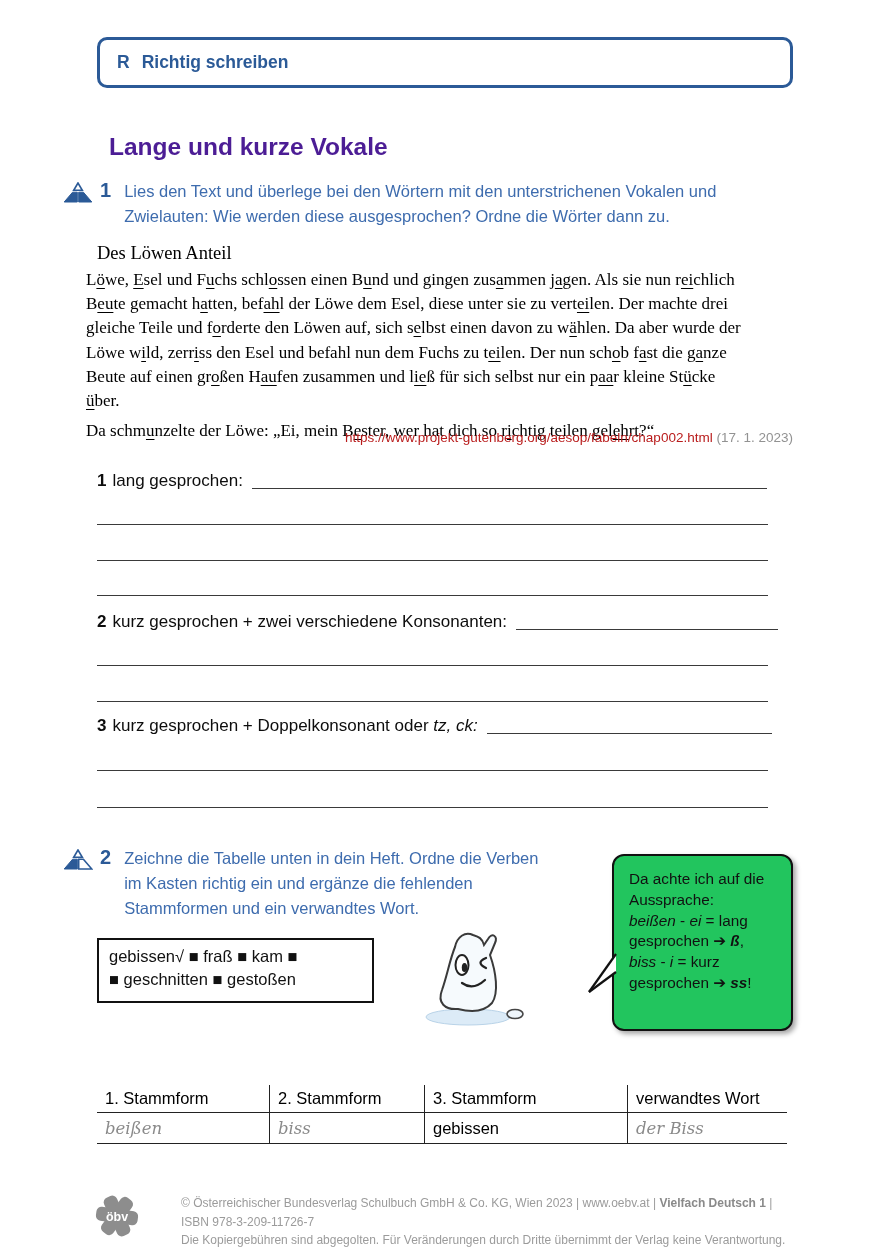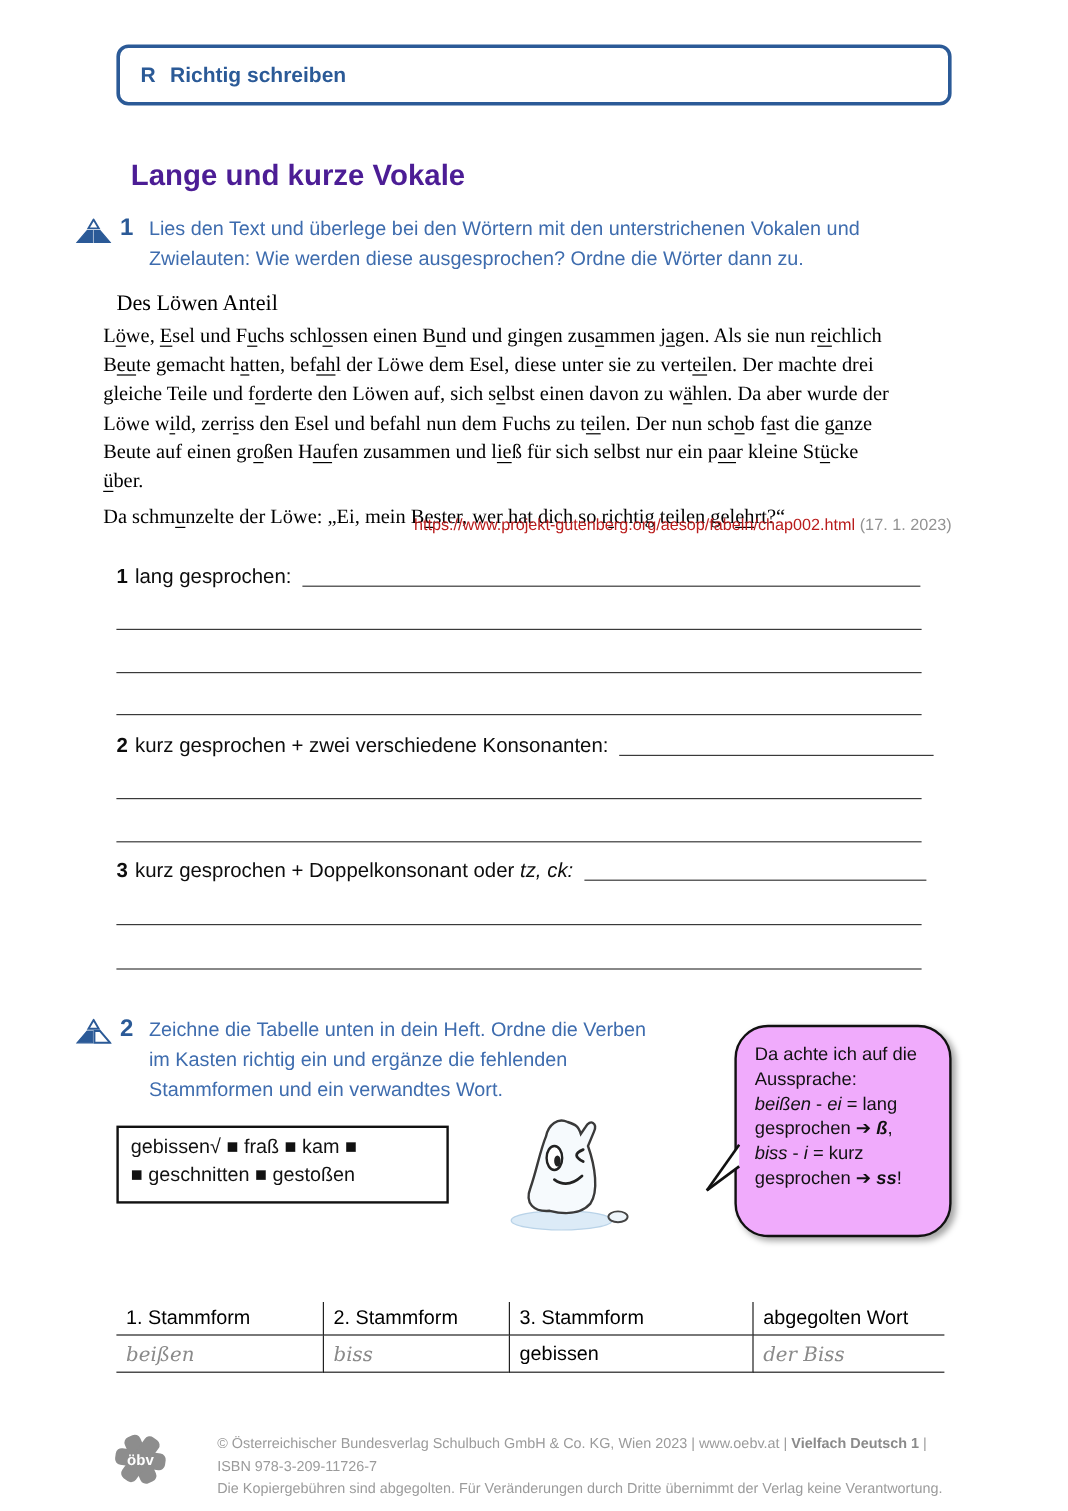--- a/index.html
+++ b/index.html
@@ -44,21 +44,21 @@
 
   
   .word-box{position:absolute;left:97px;top:938px;width:277px;height:65px;box-sizing:border-box;
             border:2px solid #111;padding:5px 10px;font-size:16.5px;line-height:1.42;color:#111;}
 
   
   .mascot{position:absolute;left:412px;top:928px;}
 
   
   .bubble{position:absolute;left:612px;top:854px;width:181px;height:177px;box-sizing:border-box;
-          background:#f0abfc;border:2.2px solid #111;border-radius:28px;
+          background:#22c55e;border:2.2px solid #111;border-radius:12px;
           box-shadow:3px 3px 5px rgba(0,0,0,0.35);}
   .bubble-tail{position:absolute;left:-27px;top:96px;}
   .bubble-text{padding:13px 10px 10px 15px;font-size:15.3px;line-height:1.36;color:#111;}
   .bubble-text .bi,.bi{font-style:italic;font-weight:bold;}
 
   
   .stem-table{position:absolute;left:97px;top:1085px;width:690px;display:grid;
               grid-template-columns:172px 155px 203px 160px;}
   .stem-table .cell{box-sizing:border-box;padding:4px 8px;font-size:16.5px;display:flex;align-items:center;}
   .stem-table .head{height:28px;border-bottom:1.4px solid #222;color:#000;}
@@ -168,21 +168,21 @@
       <div>gesprochen ➔ <strong class="bi">ß</strong>,</div>
       <div><em>biss</em> - <em>i</em> = kurz</div>
       <div>gesprochen ➔ <strong class="bi">ss</strong>!</div>
     </div>
   </div>
 
   <div class="stem-table">
     <div class="cell head c1">1. Stammform</div>
     <div class="cell head c2">2. Stammform</div>
     <div class="cell head c3">3. Stammform</div>
-    <div class="cell head c4">abgegolten Wort</div>
+    <div class="cell head c4">verwandtes Wort</div>
     <div class="cell body c1 handwritten">beißen</div>
     <div class="cell body c2 handwritten">biss</div>
     <div class="cell body c3 printed">gebissen</div>
     <div class="cell body c4 handwritten">der Biss</div>
   </div>
 
   <svg class="footer-logo" width="46" height="52" viewBox="0 0 46 52">
     <g fill="#8d8d8d">
       <rect x="2" y="19" width="42" height="14" rx="5" transform="rotate(8 23 26)"></rect>
       <rect x="2" y="19" width="42" height="14" rx="5" transform="rotate(66 23 26)"></rect>

